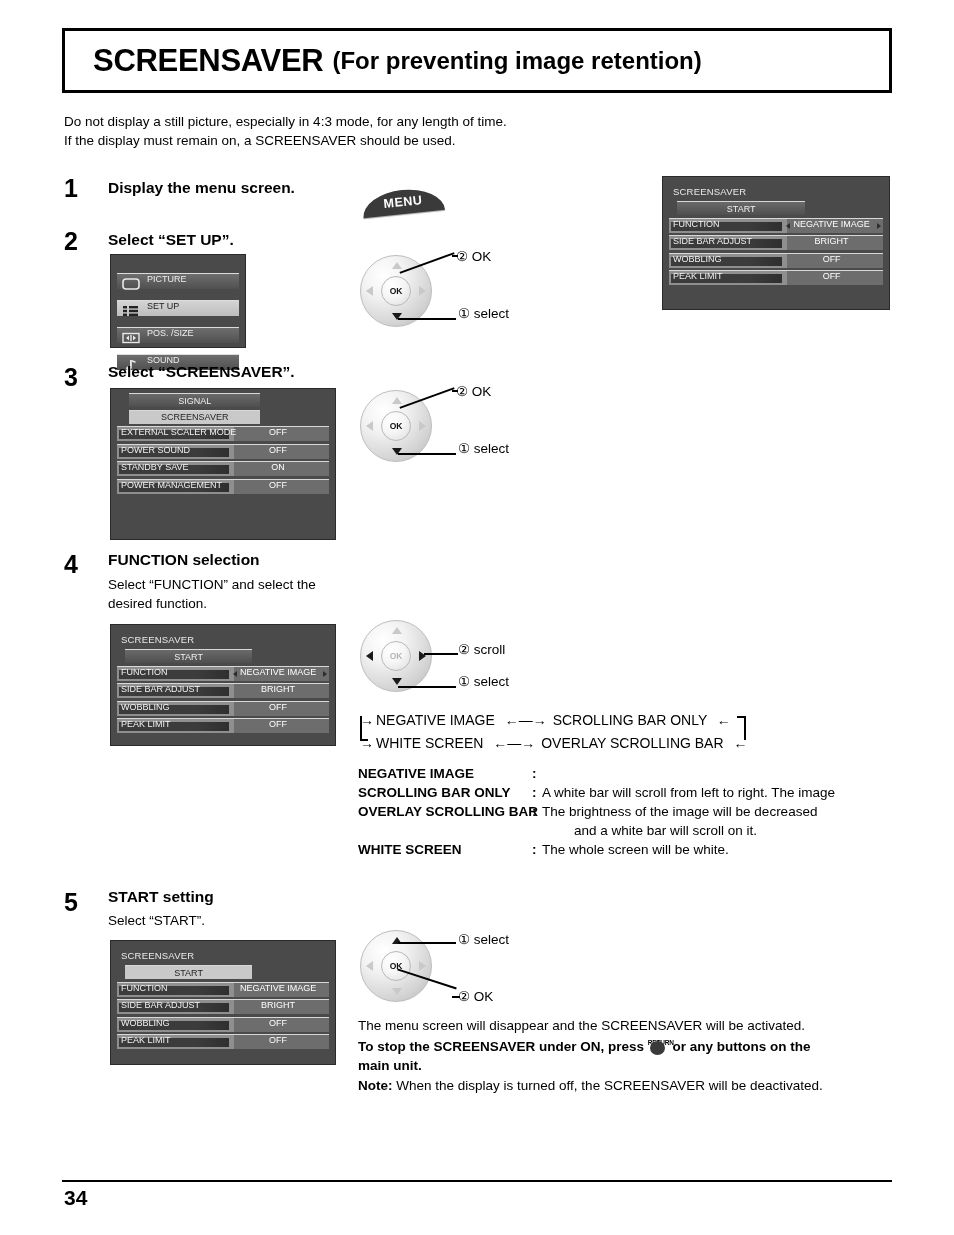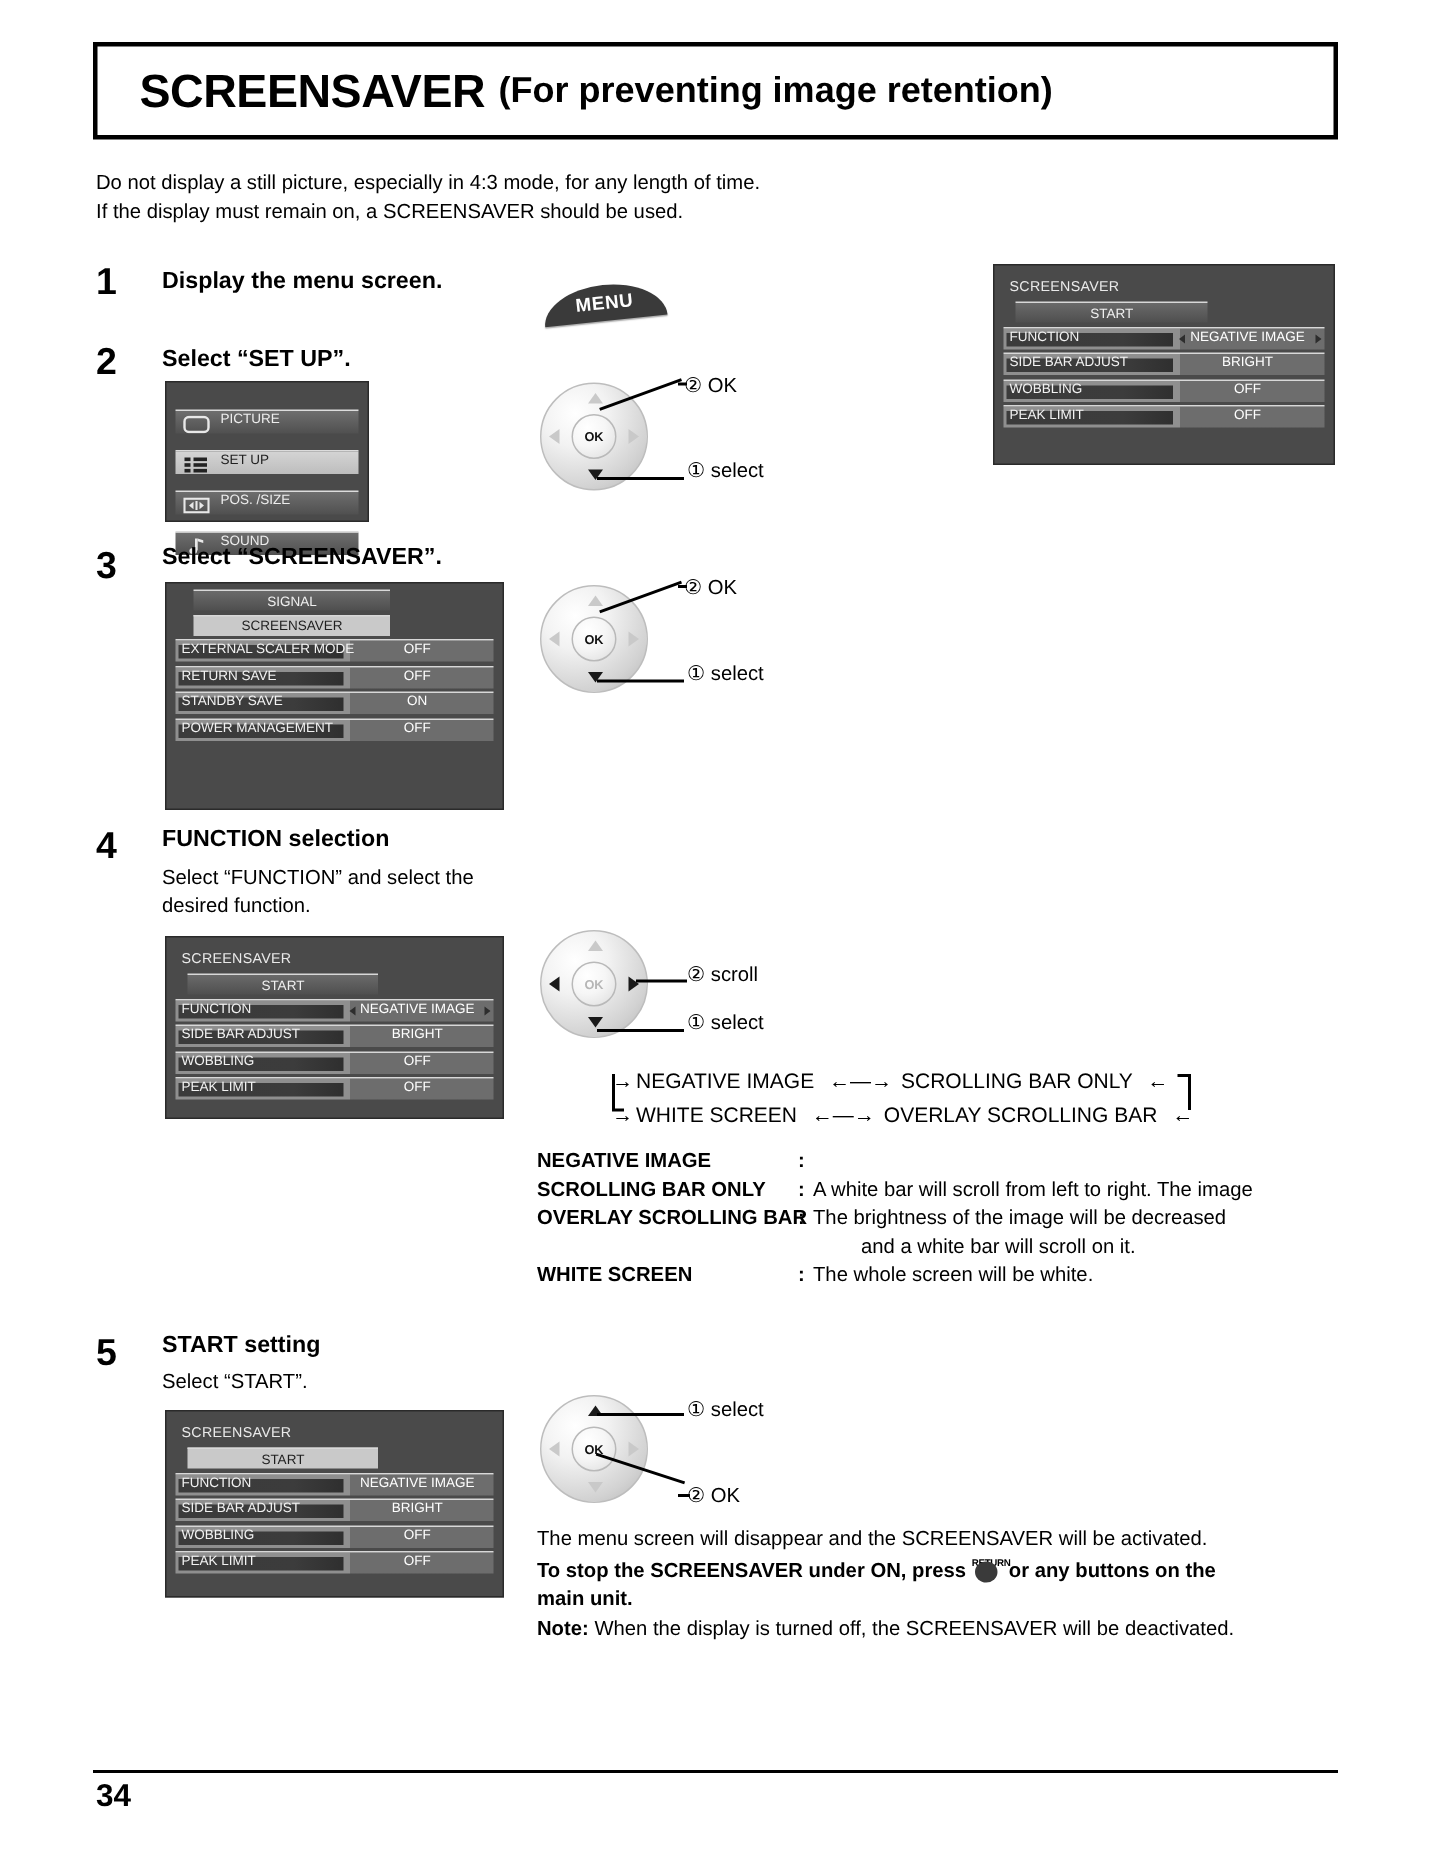--- a/index.html
+++ b/index.html
@@ -297,21 +297,21 @@
   <div class="osd-item sel" style="margin-left:12px; width:62%;">
     <span>SCREENSAVER</span>
   </div>
   <div class="osd-row">
     <div class="bar"></div>
     <span class="lbl">EXTERNAL SCALER MODE</span>
     <span class="val">OFF</span>
   </div>
   <div class="osd-row">
     <div class="bar"></div>
-    <span class="lbl">RETURN SAVE</span>
+    <span class="lbl">POWER SOUND</span>
     <span class="val">OFF</span>
   </div>
   <div class="osd-row">
     <div class="bar"></div>
     <span class="lbl">STANDBY SAVE</span>
     <span class="val">ON</span>
   </div>
   <div class="osd-row">
     <div class="bar"></div>
     <span class="lbl">POWER MANAGEMENT</span>
@@ -375,21 +375,21 @@
   <div class="tri down hot"></div>
   <div class="tri left hot"></div>
   <div class="tri right hot"></div>
   <div class="okbtn off">OK</div>
 </div>
 <div class="leader" style="left:424px; top:653px; width:34px; height:1.6px;"></div>
 <div class="callout" style="left:458px; top:641px;">② scroll</div>
 <div class="leader" style="left:398px; top:686px; width:58px; height:1.6px;"></div>
 <div class="callout" style="left:458px; top:673px;">① select</div>
 
-<div class="cycle" style="left:360px; top:712px; width:420px;margin-left:48px;">
+<div class="cycle" style="left:360px; top:712px; width:420px;">
   <div class="row">
     <span style="display:inline-block;width:16px;">→</span><span>NEGATIVE IMAGE</span>
     <span style="margin:0 6px;">←—→</span><span>SCROLLING BAR ONLY</span>
     <span style="margin-left:6px;">←</span>
   </div>
   <div class="row">
     <span style="display:inline-block;width:16px;">→</span><span>WHITE SCREEN</span>
     <span style="margin:0 6px;">←—→</span><span>OVERLAY SCROLLING BAR</span>
     <span style="margin-left:6px;">←</span>
   </div>

